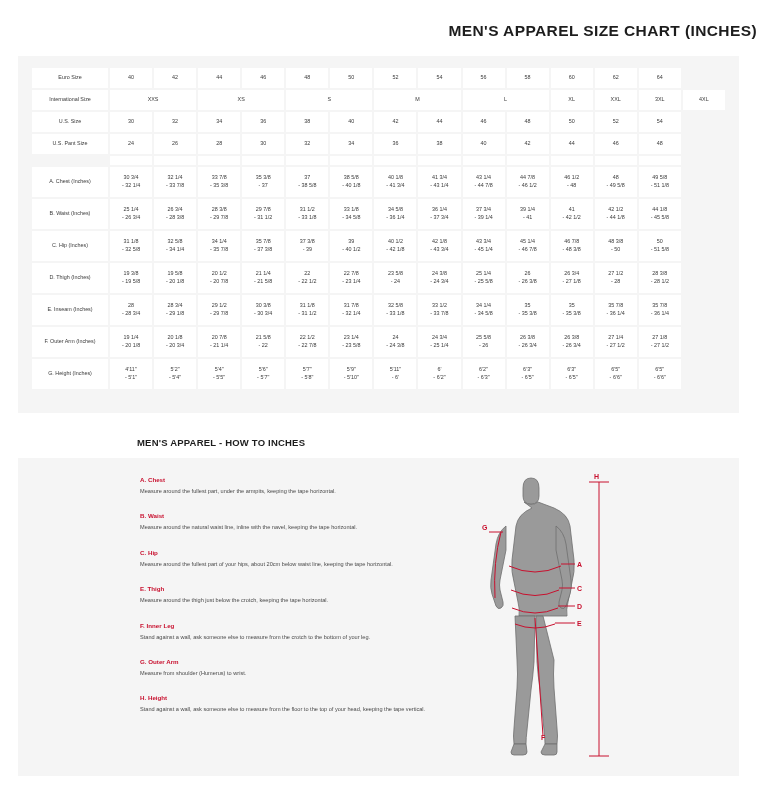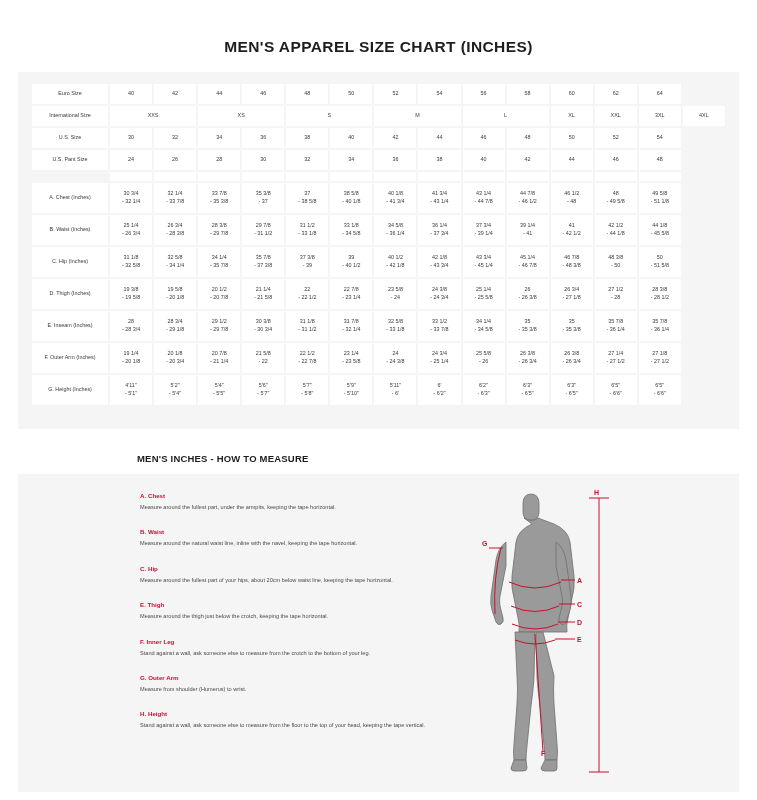--- a/index.html
+++ b/index.html
@@ -7,26 +7,26 @@
     margin: 0; padding: 0;
     width: 757px; height: 800px;
     background: #ffffff;
     font-family: "Liberation Sans", sans-serif;
     color: #2b2b2b;
   }
   .page { width: 757px; height: 800px; position: relative; overflow: hidden; background:#fff; }
 
   
   .title {
-    text-align: center;
+    text-align: right;
     font-size: 15.5px;
     font-weight: bold;
     letter-spacing: .4px;
     color: #1d1d1d;
-    padding: 38px 0 16px 0;
+    padding: 22px 0 16px 0;
   }
 
   
   .chart-panel {
     background: #f5f5f5;
     margin: 0 18px;
     padding: 10px 12px 22px 12px;
   }
   table.size-chart {
     border-collapse: separate;
@@ -563,21 +563,21 @@
             </td>
             <td>
               <span class="sub">6'5"</span>
               <span class="sub">- 6'6"</span>
             </td>
           </tr>
         </tbody>
     </table>
   </div>
 
-  <div class="htm-title">MEN'S INCHES - HOW TO MEASURE</div>
+  <div class="htm-title">MEN'S APPAREL - HOW TO INCHES</div>
 
   <div class="htm-panel">
     <div class="htm-list" id="htm-list">
         <div class="htm-item">
           <h4>A. Chest</h4>
           <p>Measure around the fullest part, under the armpits, keeping the tape horizontal.</p>
         </div>
         <div class="htm-item">
           <h4>B. Waist</h4>
           <p>Measure around the natural waist line, inline with the navel, keeping the tape horizontal.</p>

